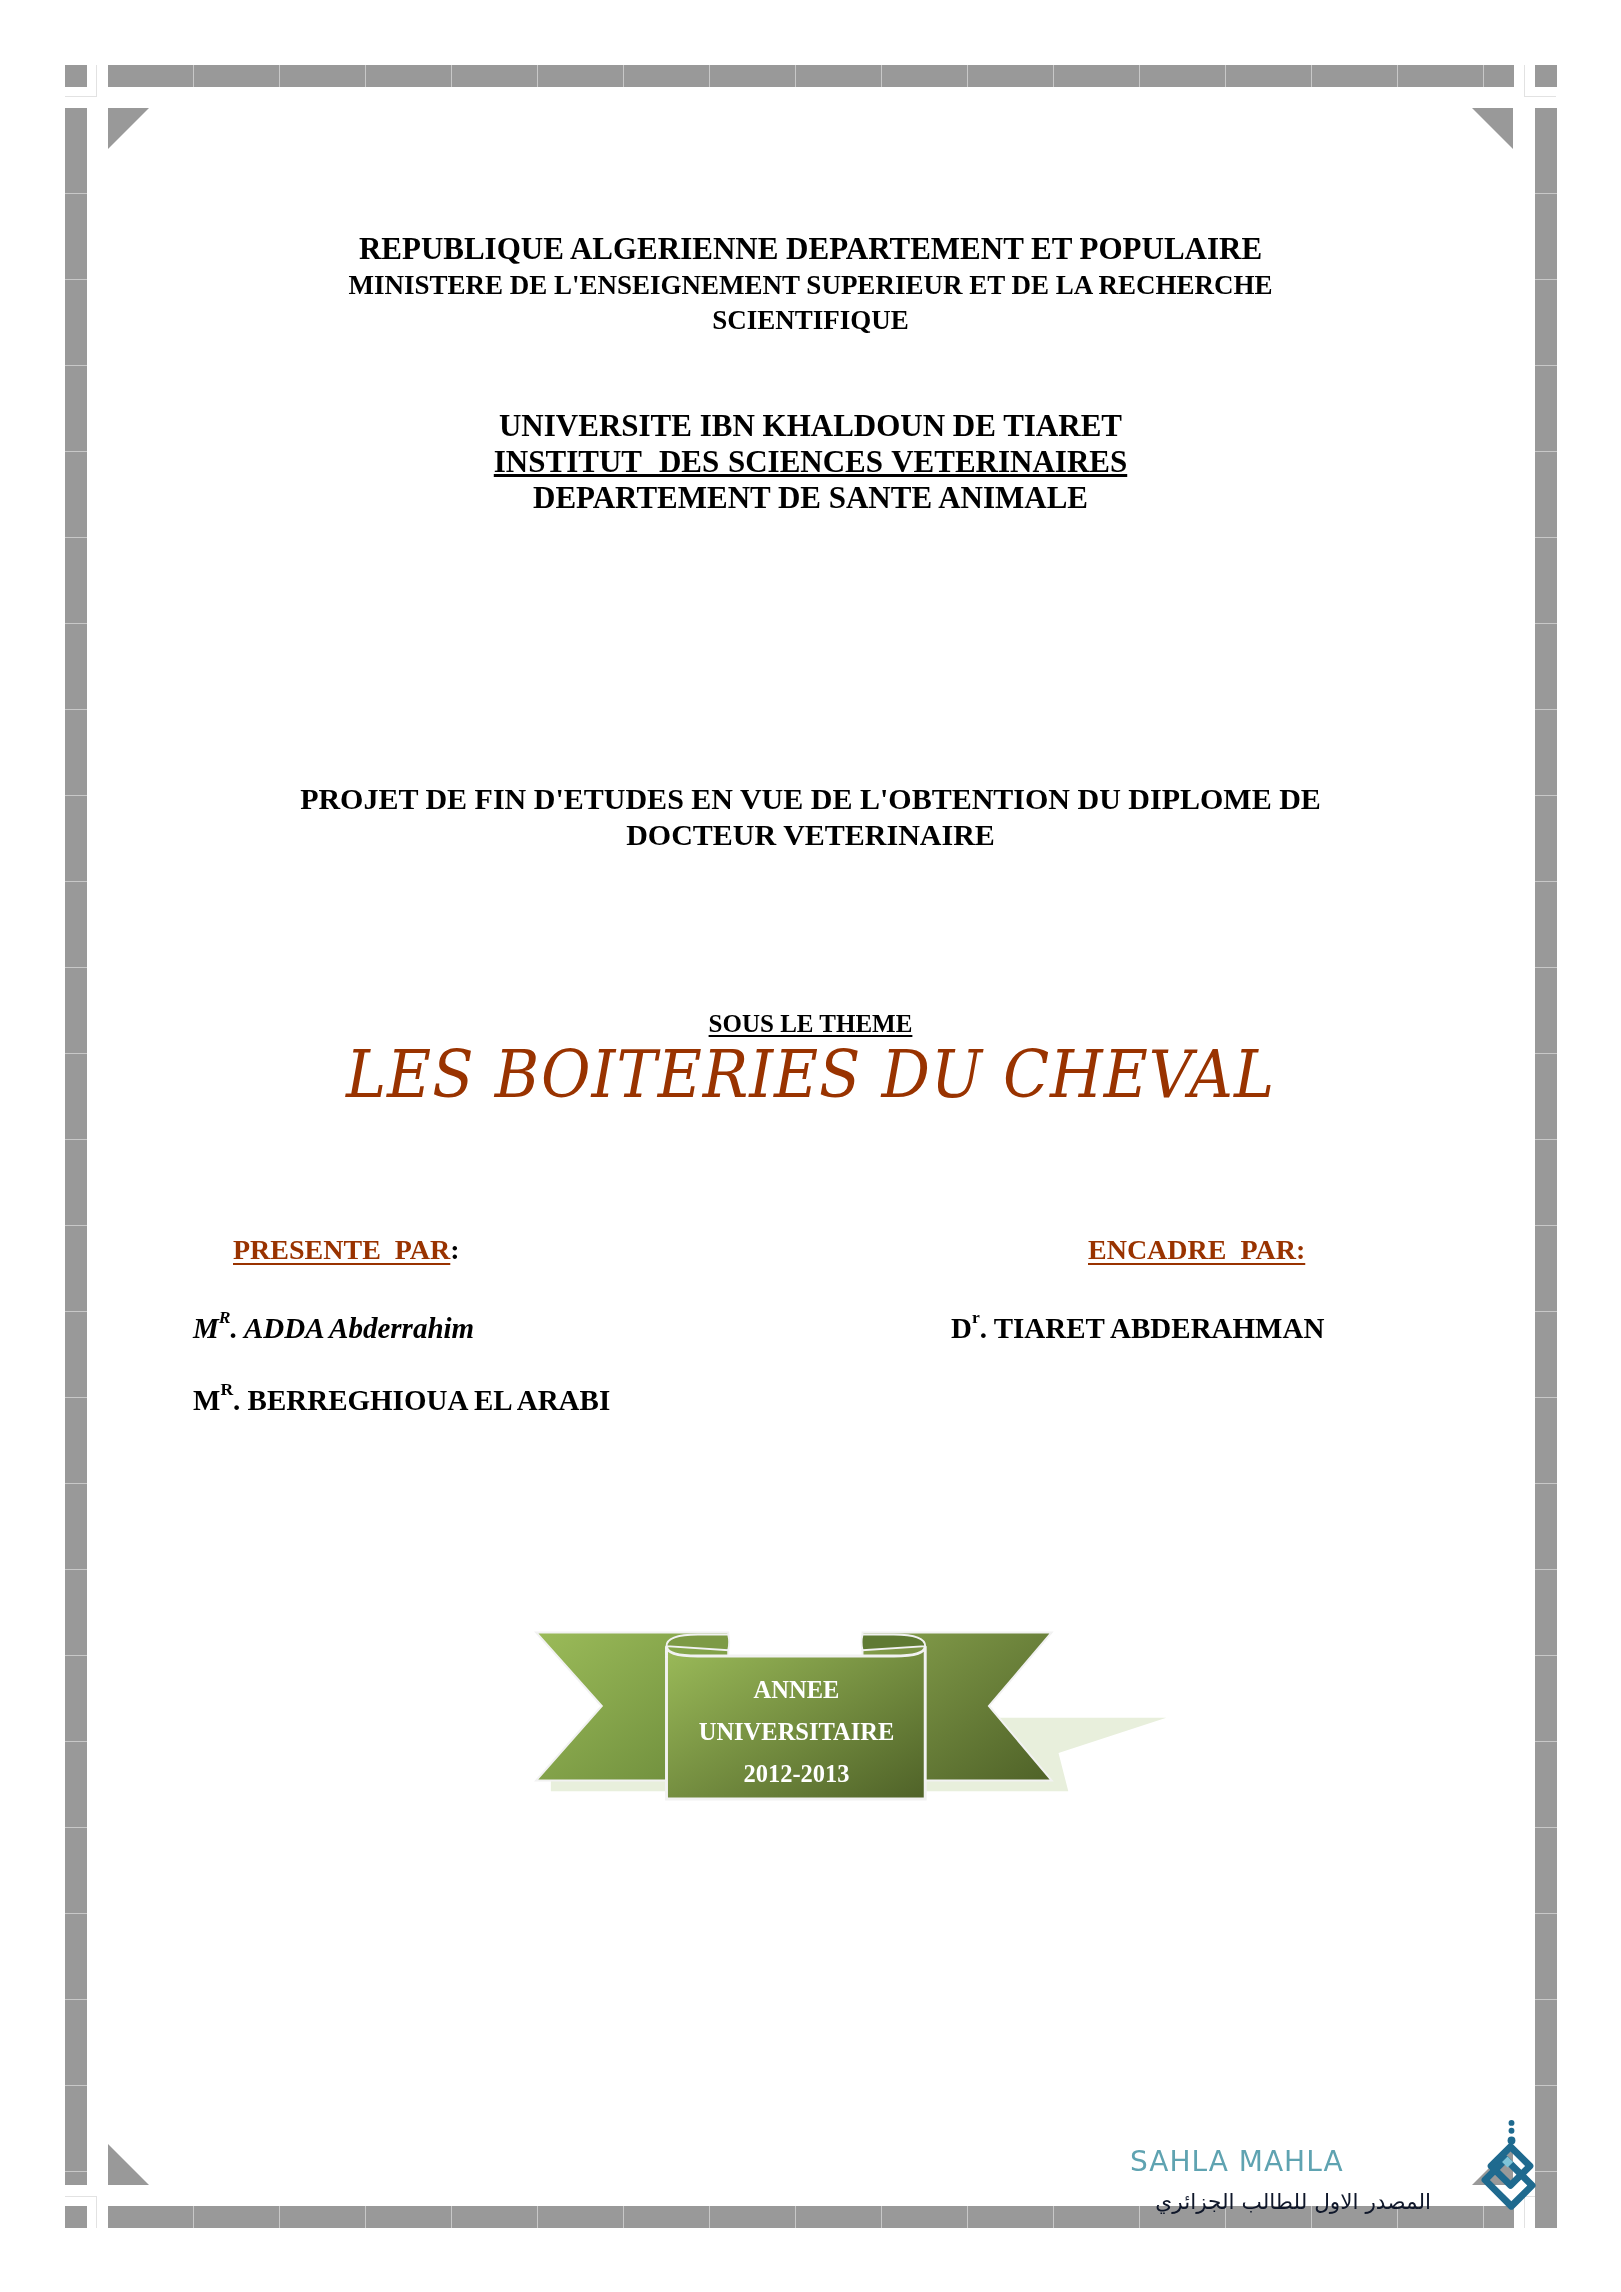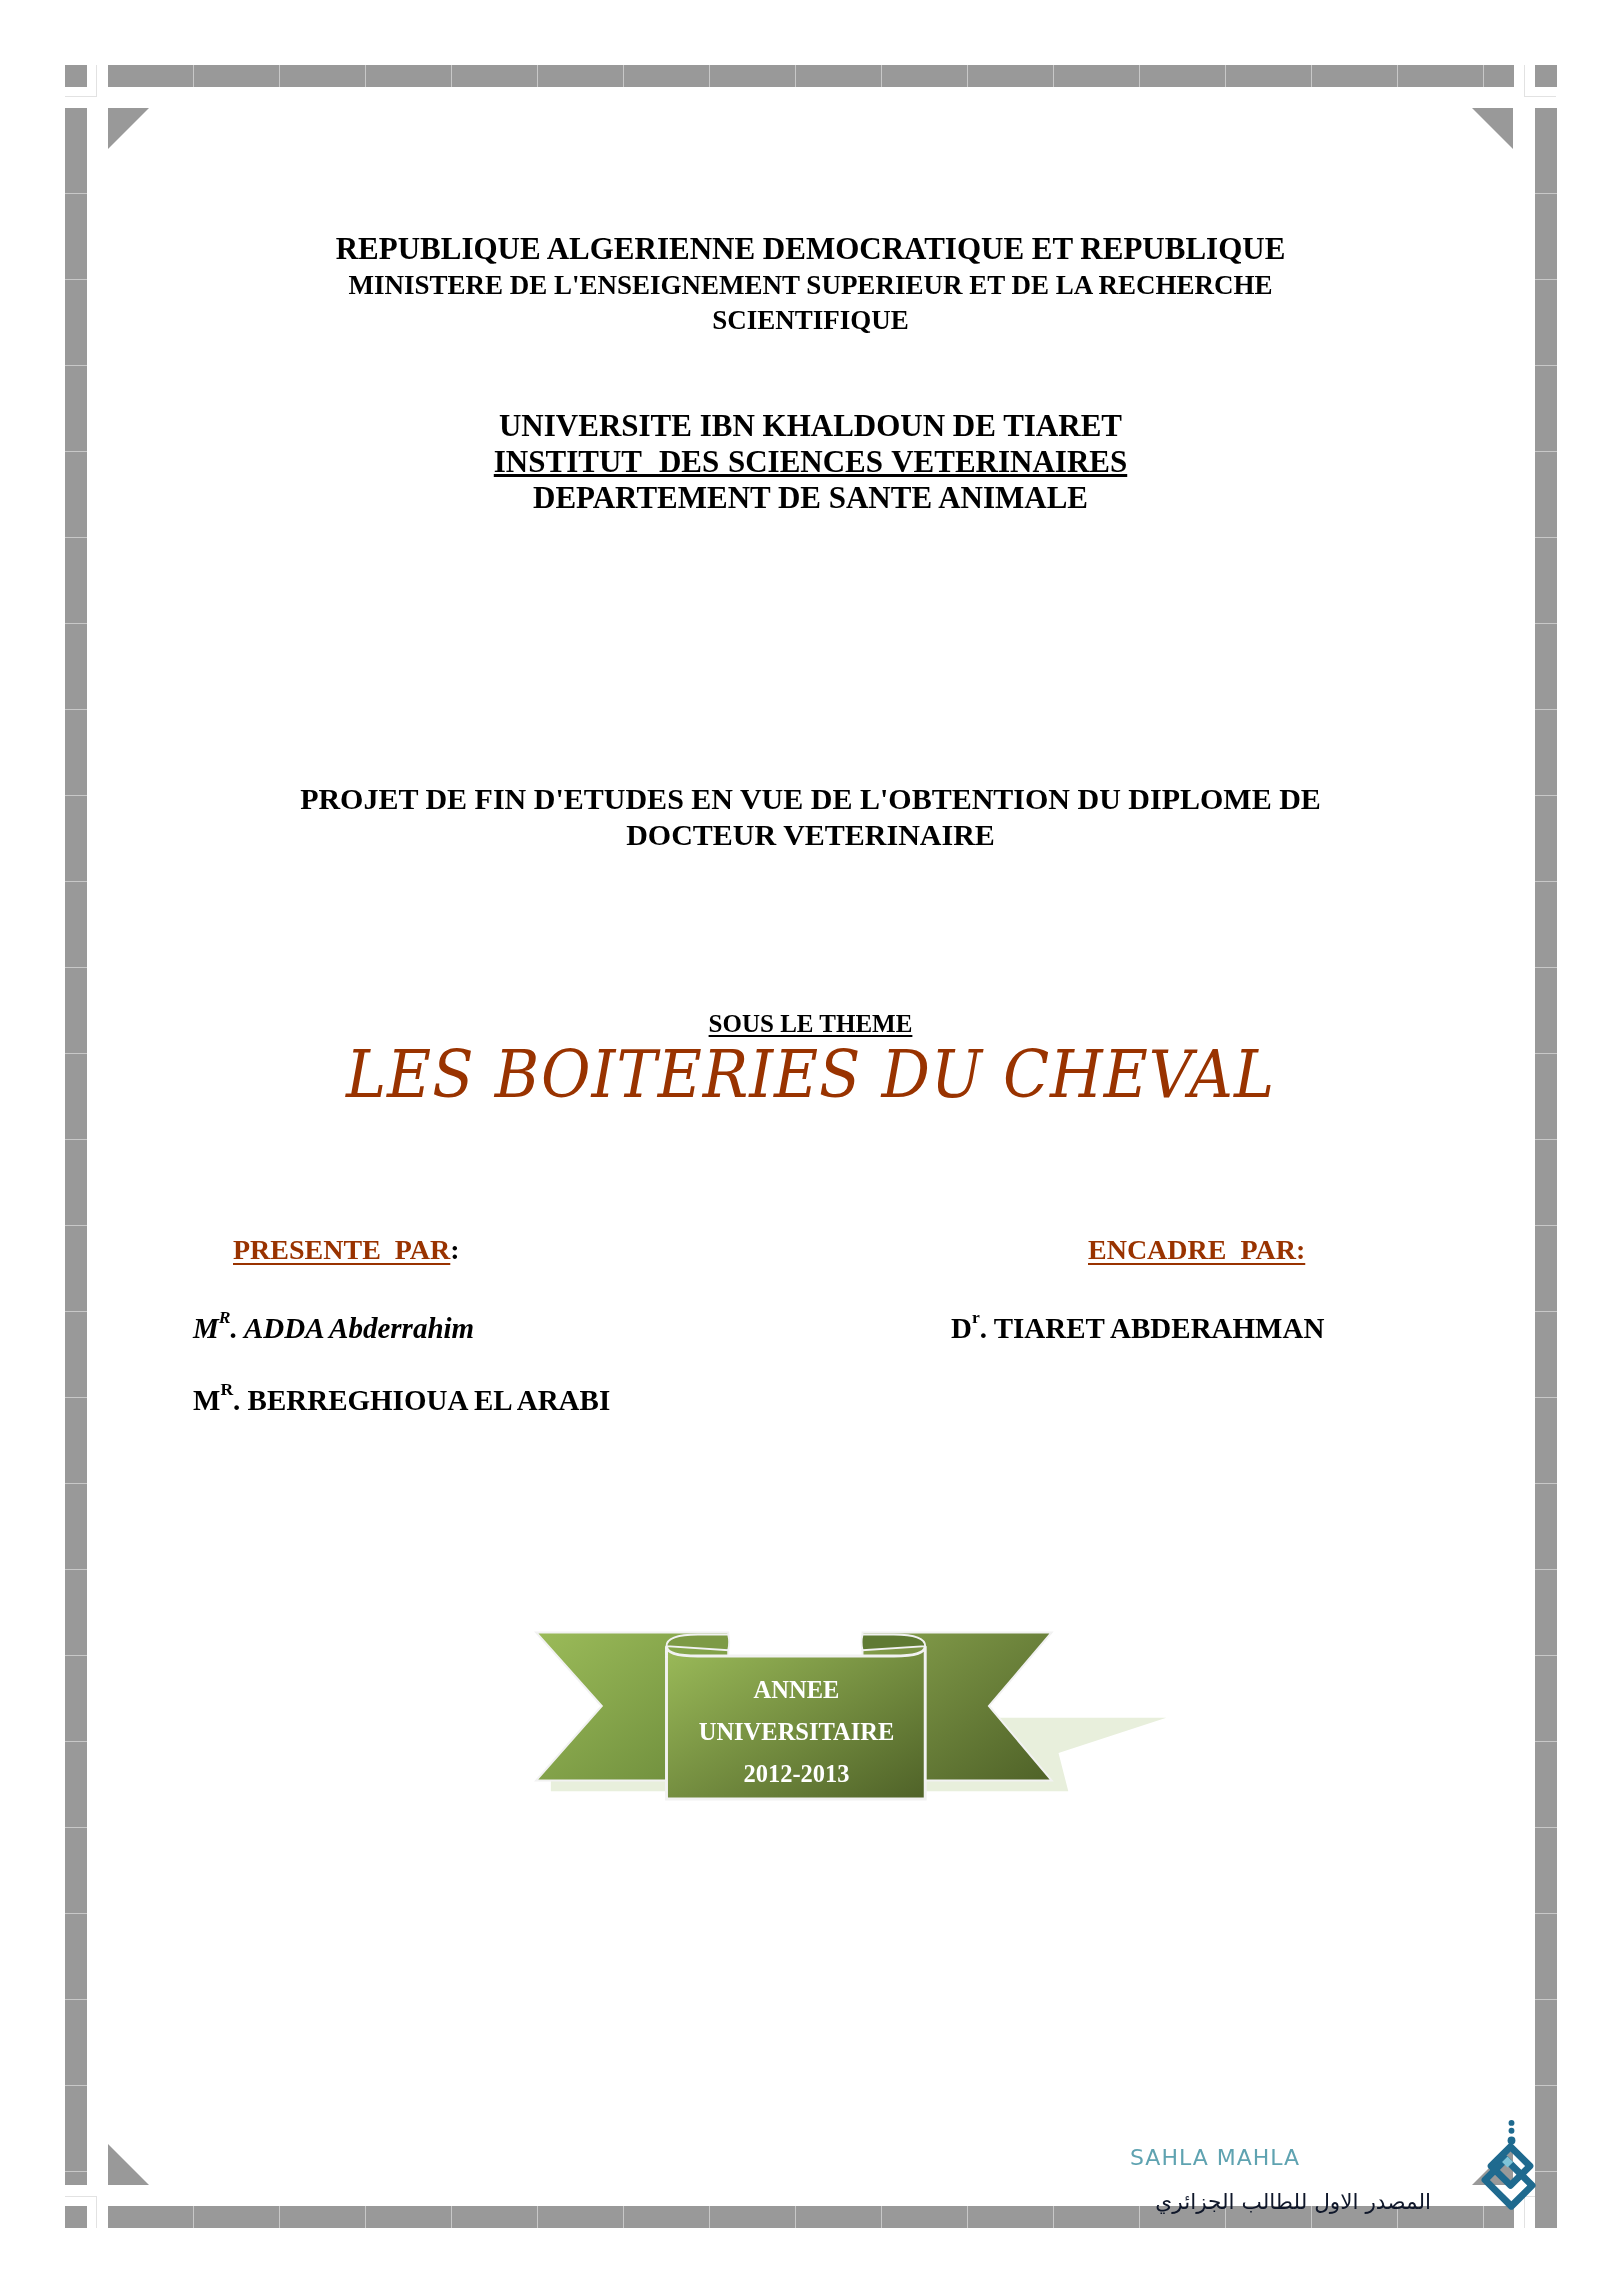--- a/index.html
+++ b/index.html
@@ -43,21 +43,21 @@
   .person sup { font-size: 17.6px; position: relative; top: -3.9px; vertical-align: super; line-height: 0; }
 
   
   .ribbon { position: absolute; left: 529px; top: 1607px; width: 667px; height: 196px; }
   .ribbon-text { position: absolute; left: 667px; top: 1663px; width: 259px; text-align: center;
                  color: #ffffff; font-weight: bold; font-size: 24.5px; line-height: 30px; }
   .ribbon-text div { white-space: nowrap; margin-top: 12px; }
 
   
   .logo-en { position: absolute; left: 1130px; top: 2145px; font-family: "DejaVu Sans", sans-serif;
-             font-size: 22px; color: #5fa3b1; letter-spacing: 1px; white-space: nowrap; }
+             font-size: 28px; color: #5fa3b1; letter-spacing: 1px; white-space: nowrap; }
   .logo-ar { position: absolute; left: 1132px; top: 2189px; width: 299px; text-align: right;
              font-family: "DejaVu Sans", sans-serif; font-size: 21.6px; color: #0f172a; white-space: nowrap; direction: rtl; }
 </style>
 </head>
 <body>
 
 <div>
 
   <div class="sq" style="left:65px;top:65px;"></div>
   <div class="sq" style="left:1535px;top:65px;"></div>
@@ -74,21 +74,21 @@
   <div class="bar vbar" style="left:65px;top:108px;height:2077px;"></div>
   <div class="bar vbar" style="left:1535px;top:108px;height:2119px;"></div>
 
   <div class="tri" style="left:108px;top:108px;border-top:41px solid #999999;border-right:41px solid transparent;"></div>
   <div class="tri" style="left:1472px;top:108px;border-top:41px solid #999999;border-left:41px solid transparent;"></div>
   <div class="tri" style="left:108px;top:2144px;border-bottom:41px solid #999999;border-right:41px solid transparent;"></div>
   <div class="tri" style="left:1472px;top:2144px;border-bottom:41px solid #999999;border-left:41px solid transparent;"></div>
 </div>
 
 <div>
-  <div class="center-line l-republic">REPUBLIQUE ALGERIENNE DEMOCRATIQUE ET REPUBLIQUE</div>
+  <div class="center-line l-republic">REPUBLIQUE ALGERIENNE DEPARTEMENT ET POPULAIRE</div>
   <div class="center-line l-ministry">MINISTERE DE L'ENSEIGNEMENT SUPERIEUR ET DE LA RECHERCHE</div>
   <div class="center-line l-scientific">SCIENTIFIQUE</div>
 </div>
 
 <div>
   <div class="center-line l-univ" style="white-space:pre;">UNIVERSITE IBN KHALDOUN DE TIARET</div>
   <div class="center-line l-institut" style="white-space:pre;text-decoration:underline;">INSTITUT  DES SCIENCES VETERINAIRES</div>
   <div class="center-line l-dept">DEPARTEMENT DE SANTE ANIMALE</div>
 </div>
 

